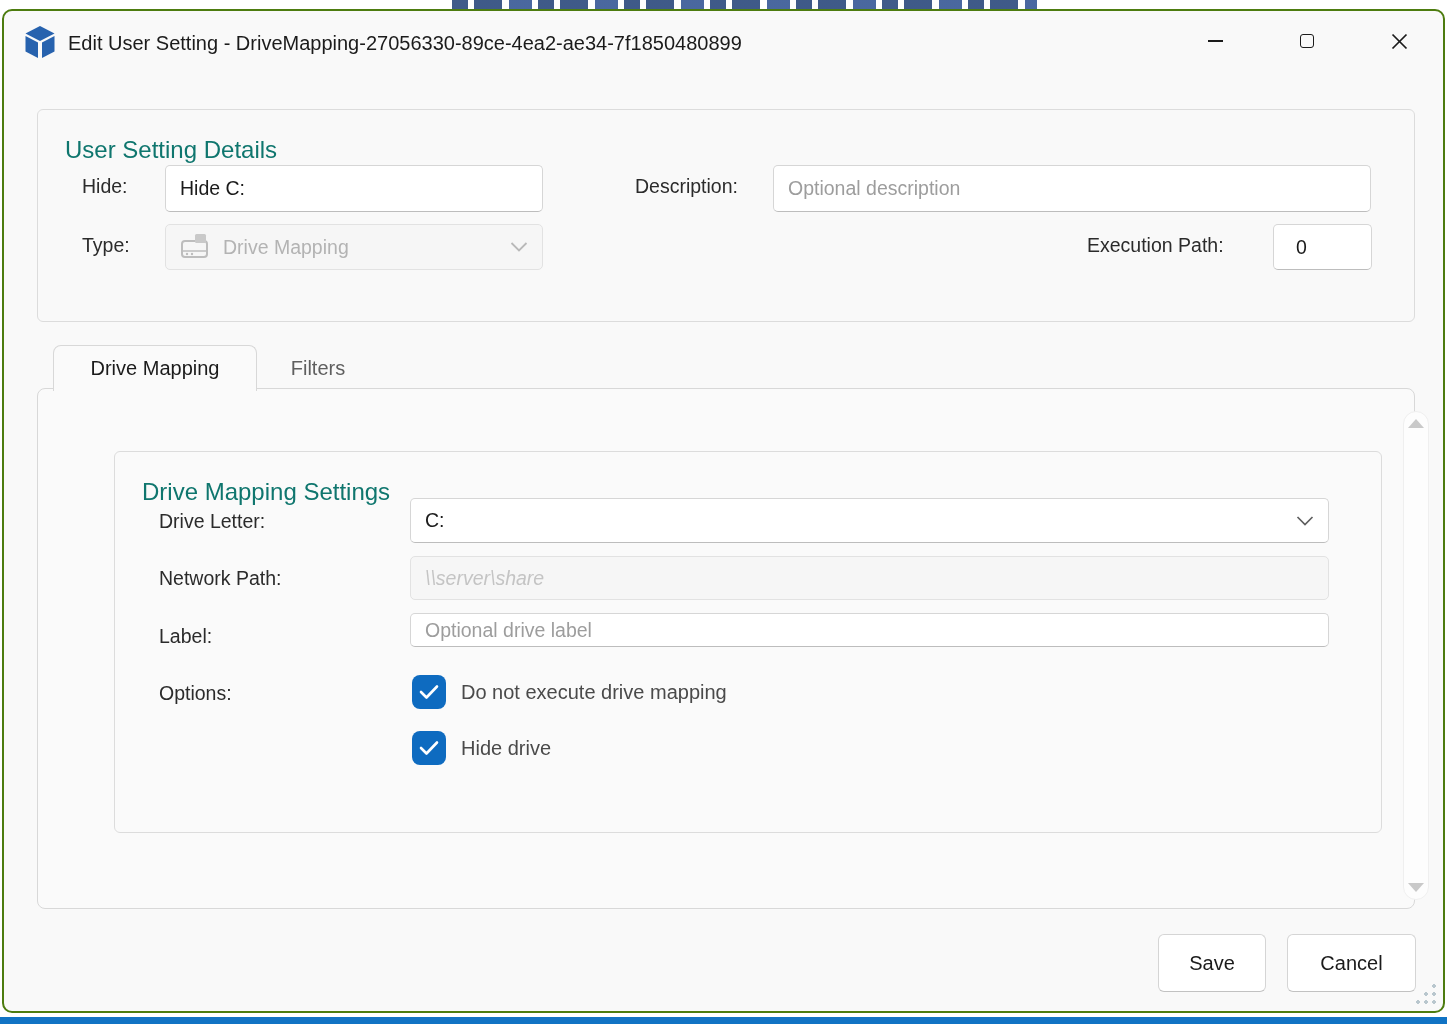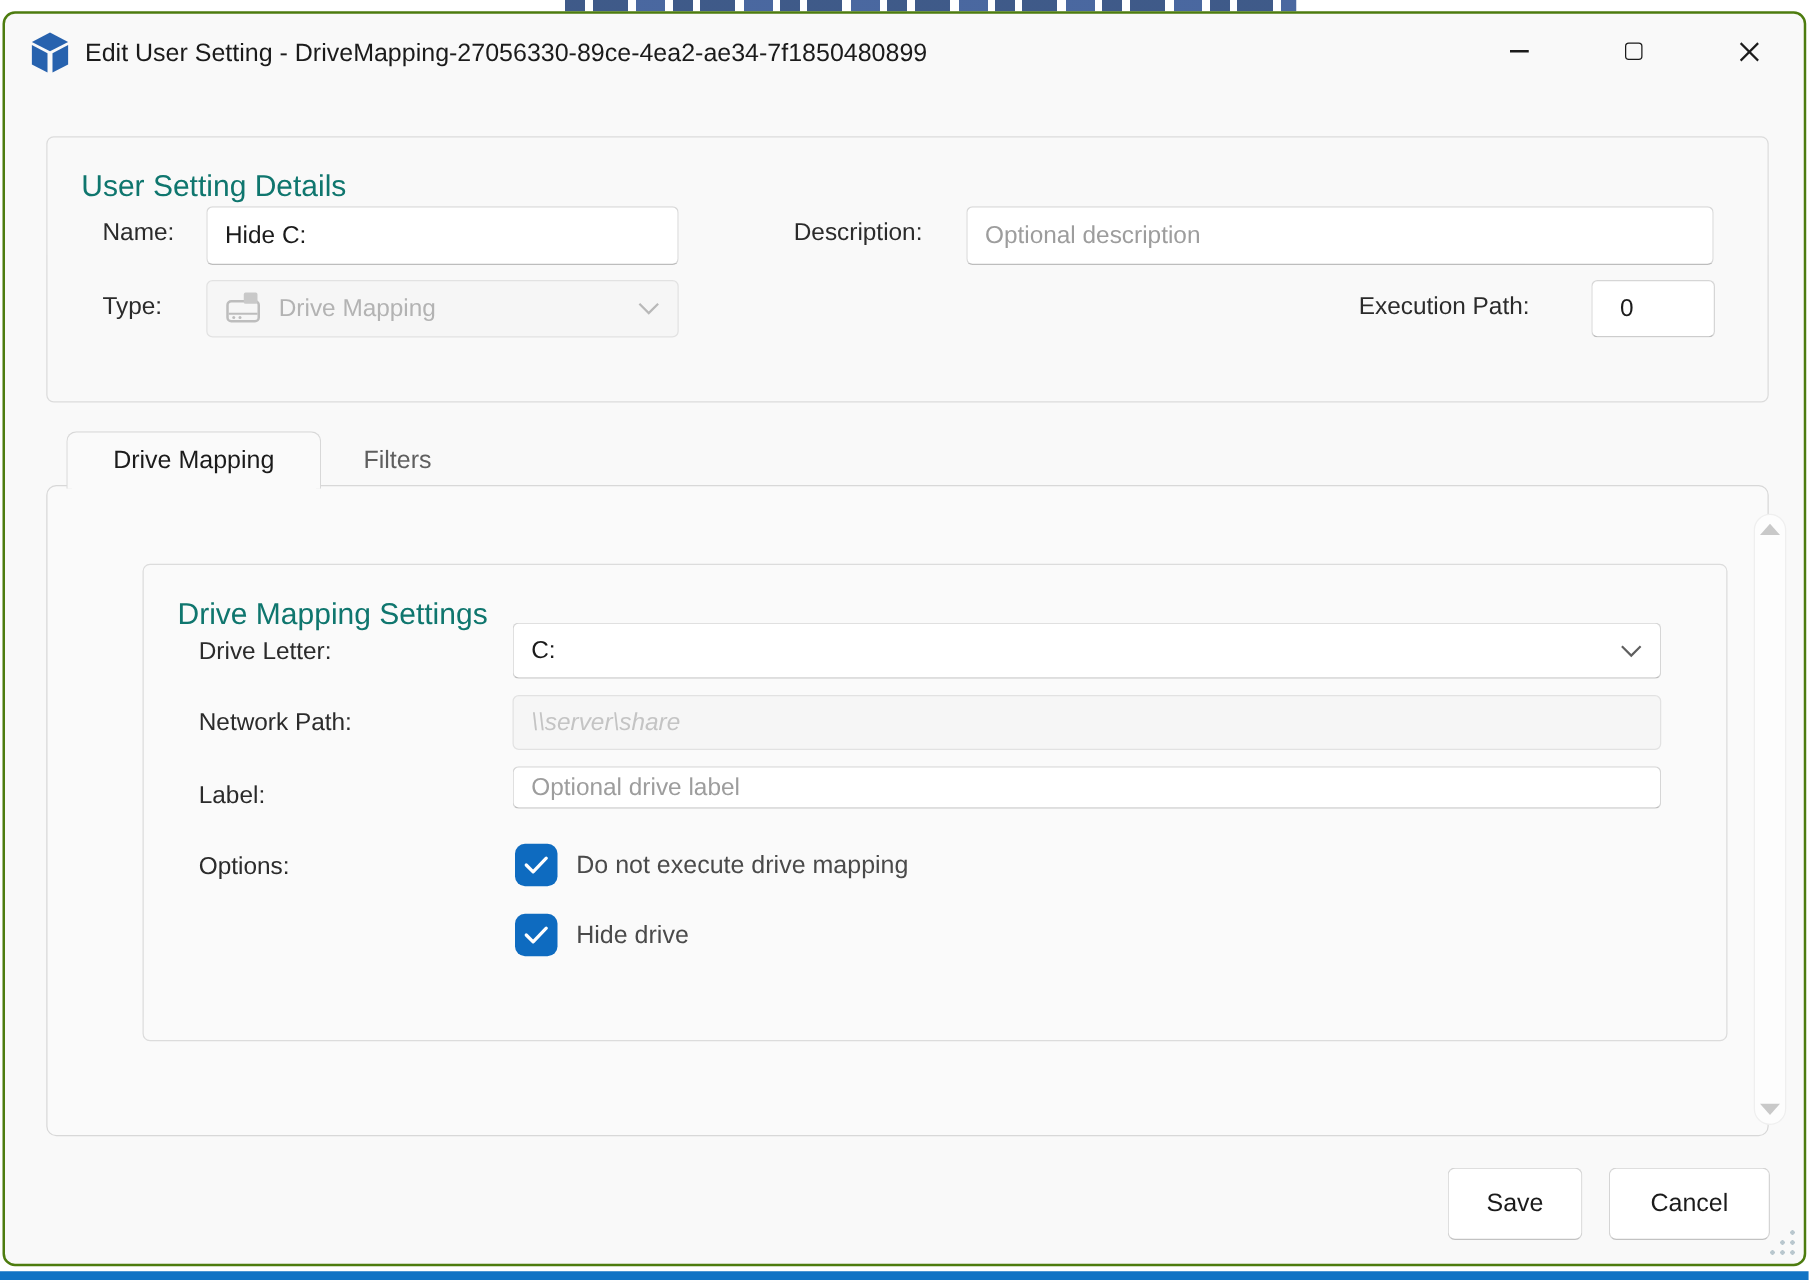--- a/index.html
+++ b/index.html
@@ -220,21 +220,21 @@
         <line x1="1.5" y1="1.5" x2="15.5" y2="15.5" stroke="#1b1b1b" stroke-width="1.7"></line>
         <line x1="15.5" y1="1.5" x2="1.5" y2="15.5" stroke="#1b1b1b" stroke-width="1.7"></line>
       </svg>
     </div>
   </div>
 
   <div class="groupbox gb-details">
     <span class="legend">User Setting Details</span>
   </div>
 
-  <div class="field-label" style="left:78px; top:164px;">Name:</div>
+  <div class="field-label" style="left:78px; top:164px;">Hide:</div>
   <input class="tb" style="left: 161px; top: 154px; width: 378px; height: 47px;" value="Hide C:">
 
   <div class="field-label" style="left:631px; top:164px;">Description:</div>
   <input class="tb" style="left: 769px; top: 154px; width: 598px; height: 47px;" placeholder="Optional description">
 
   <div class="field-label" style="left:78px; top:223px;">Type:</div>
   <div class="combo disabled" style="left:161px; top:213px; width:378px; height:46px;">
     <svg width="30" height="28" viewBox="0 0 30 28" style="margin-right:13px; flex:0 0 auto;">
       <rect x="2" y="8" width="25" height="16" rx="3" fill="none" stroke="#bdbdbd" stroke-width="2"></rect>
       <line x1="3" y1="18" x2="26" y2="18" stroke="#bdbdbd" stroke-width="1.6"></line>

